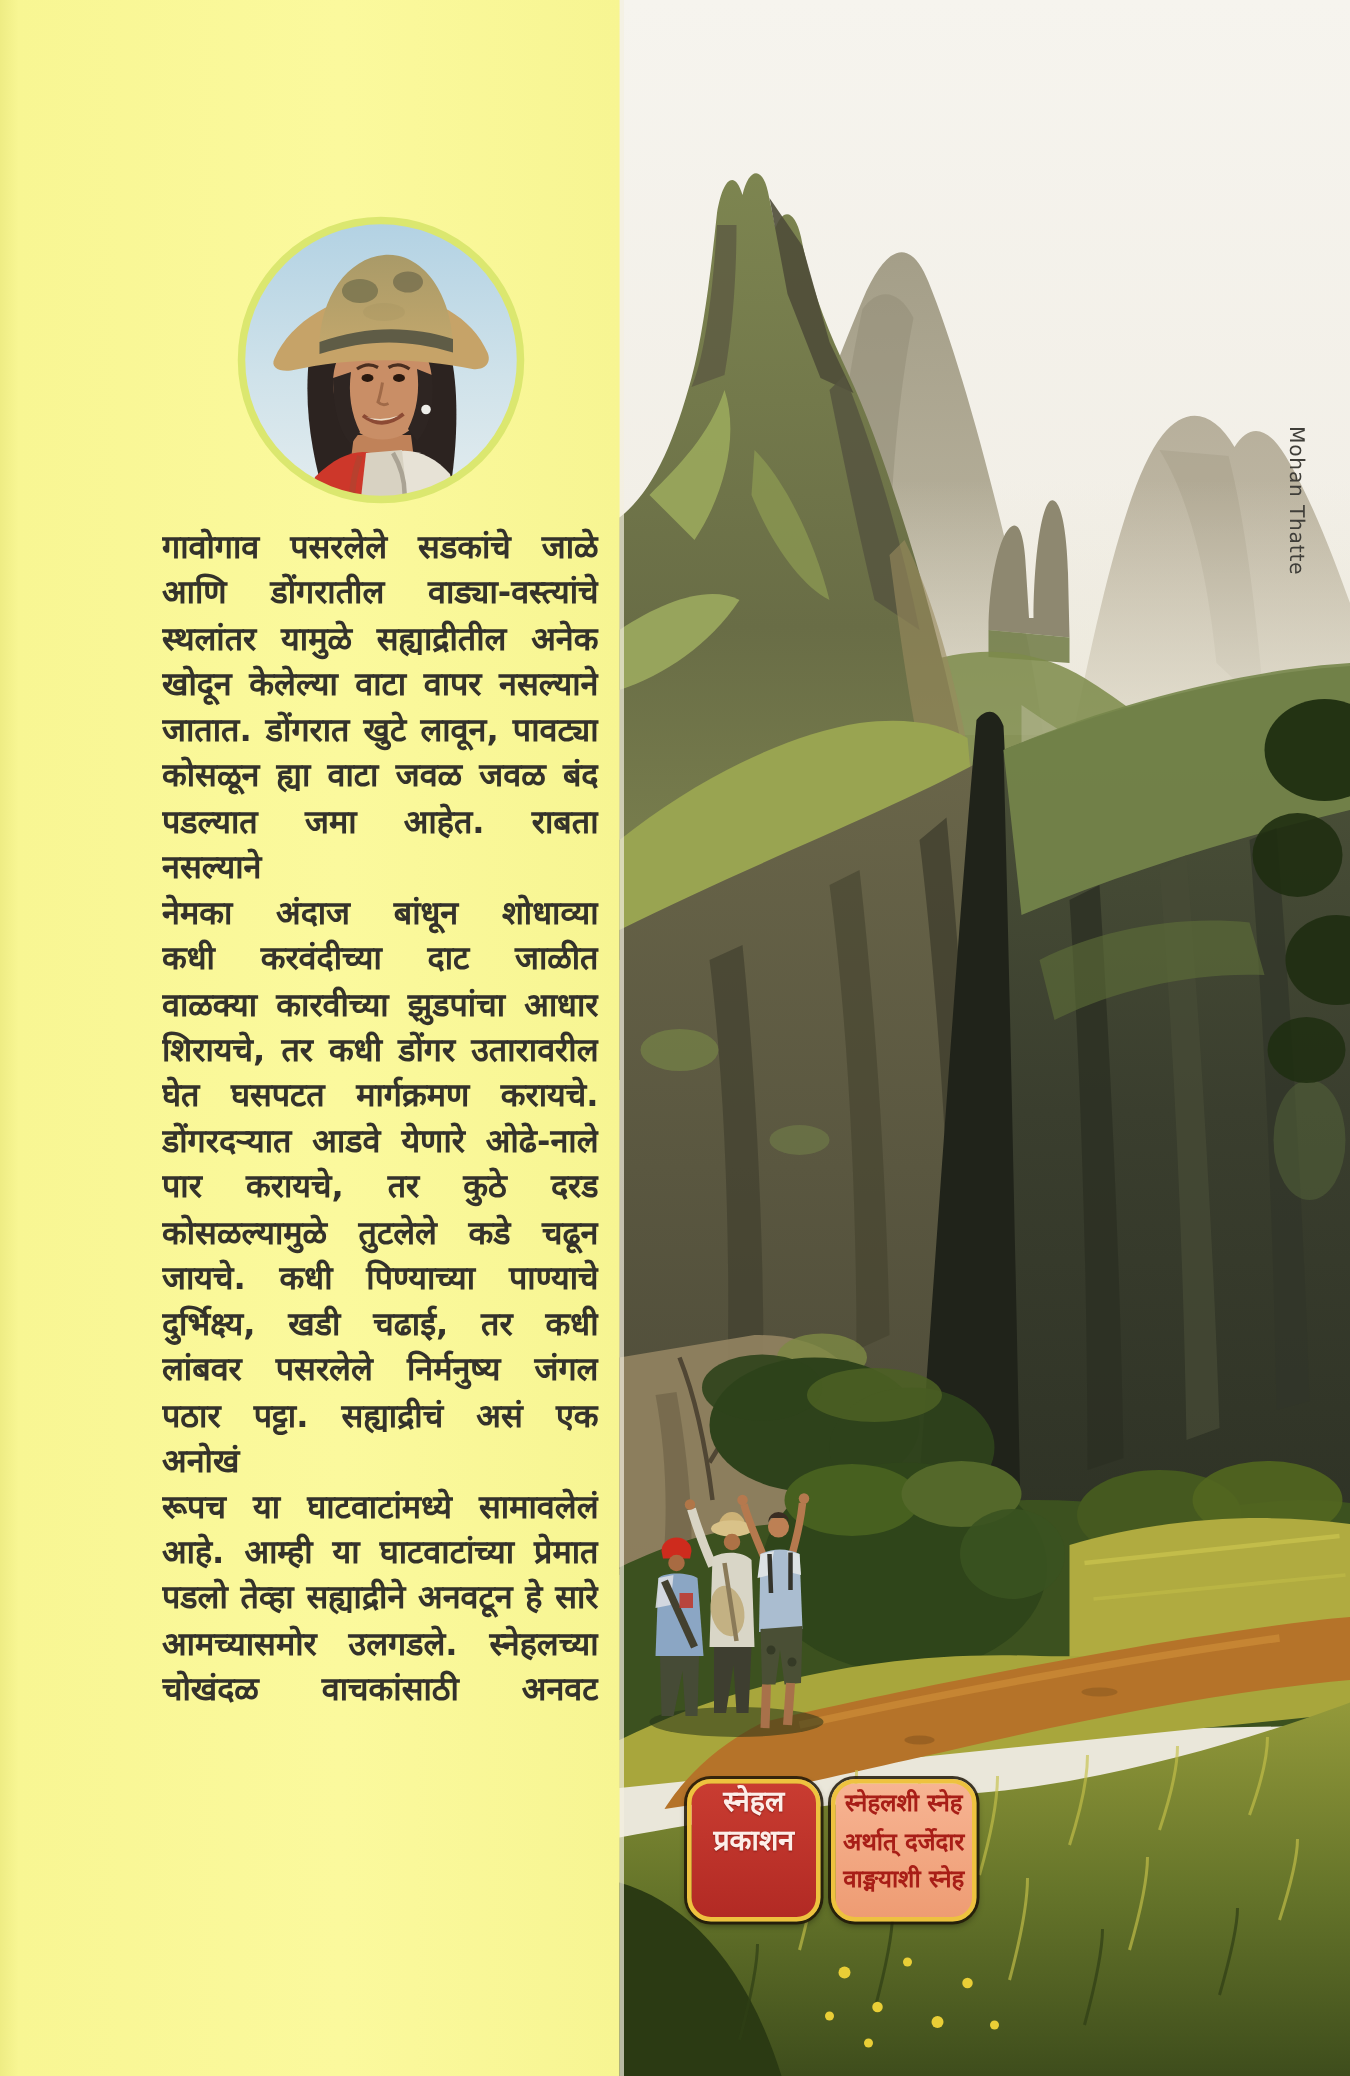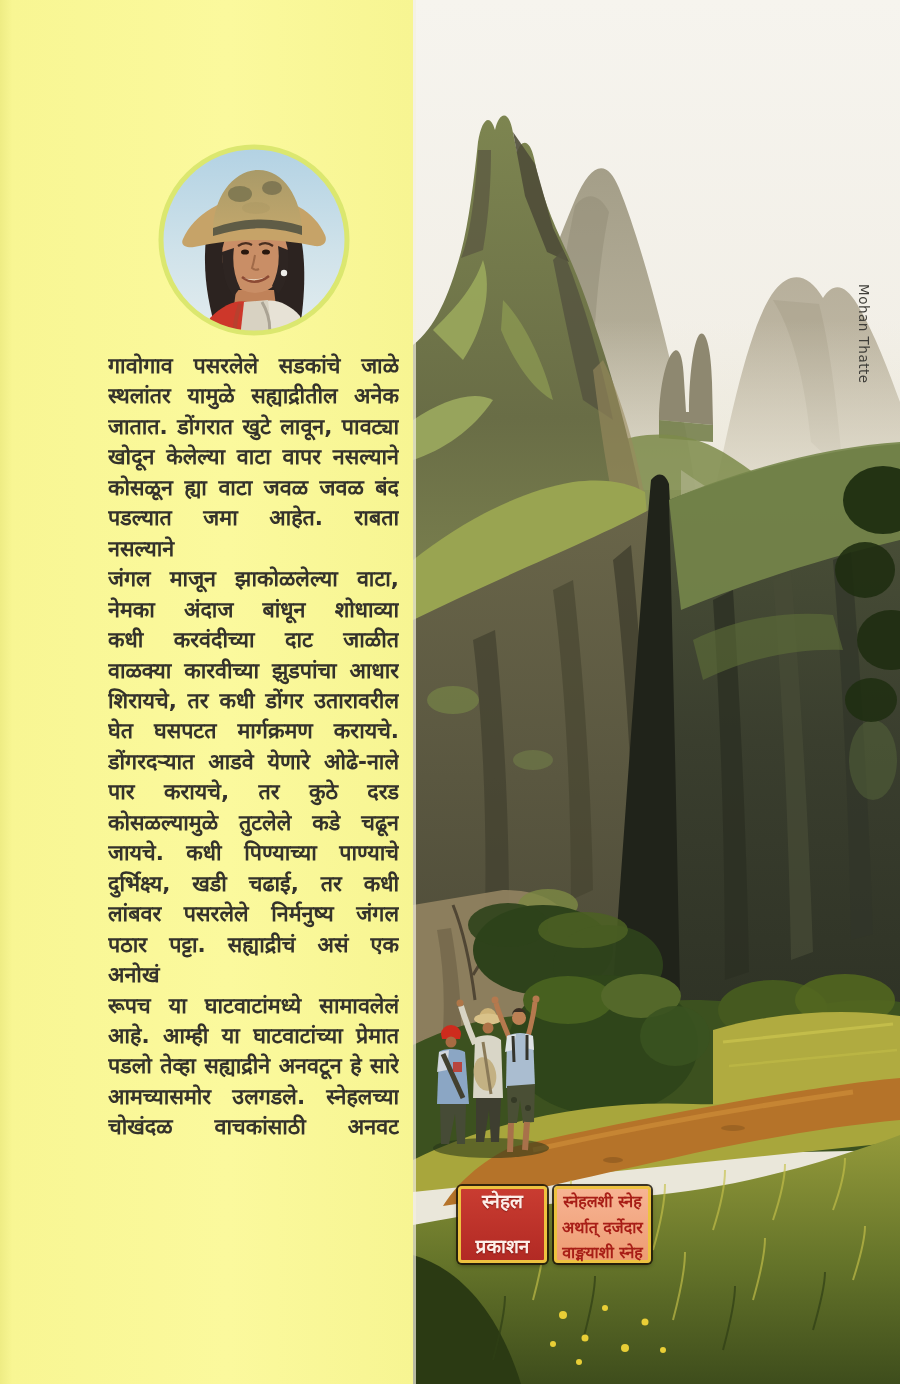--- a/index.html
+++ b/index.html
@@ -23,24 +23,24 @@
   
   .photo-panel{position:absolute;left:413px;top:0;width:487px;height:1384px;}
   .scene{position:absolute;left:0;top:0;width:487px;height:1384px;display:block;}
   .credit{
     position:absolute;left:443px;top:284px;height:130px;
     writing-mode:vertical-rl;font-size:13.5px;letter-spacing:.5px;color:#3f3e39;
     white-space:nowrap;
   }
   .badges{position:absolute;left:45px;top:1186px;display:flex;gap:7px;}
   .badge{
-    box-sizing:border-box;height:77px;border-radius:4px;
+    box-sizing:border-box;height:95px;border-radius:16px;
     border:3px solid #eec23f;
     box-shadow:0 0 0 2px rgba(32,24,8,.85),0 2px 5px rgba(0,0,0,.45);
-    display:flex;flex-direction:column;justify-content:space-between;text-align:center;
+    display:flex;flex-direction:column;justify-content:flex-start;text-align:center;
   }
   .badge-red{
     width:89px;background:linear-gradient(180deg,#c93c31,#b22a24);
     color:#fdeee8;font-weight:bold;font-size:19px;line-height:1.35;
     text-shadow:0 1px 1px rgba(80,0,0,.5);
   }
   .badge-salmon{
     width:97px;background:linear-gradient(180deg,#f7b493,#ee9c73);
     color:#a81e17;font-weight:bold;font-size:16px;line-height:1.6;
   }
@@ -100,26 +100,26 @@
           <ellipse cx="84" cy="52" rx="12" ry="8" fill="#77724e" opacity=".8"></ellipse>
           <ellipse cx="116" cy="46" rx="10" ry="7" fill="#6d684a" opacity=".7"></ellipse>
           <ellipse cx="100" cy="66" rx="14" ry="6" fill="#82795230" opacity=".6"></ellipse>
         </g>
         <circle cx="98" cy="98" r="93" fill="none" stroke="#dbe76f" stroke-width="5"></circle>
       </svg>
     </div>
 
     <div class="blurb">
         <div>गावोगाव पसरलेले सडकांचे जाळे</div>
+        <div>आणि डोंगरातील वाड्या-वस्त्यांचे</div>
         <div>स्थलांतर यामुळे सह्याद्रीतील अनेक</div>
+        <div>खोदून केलेल्या वाटा वापर नसल्याने</div>
         <div>जातात. डोंगरात खुटे लावून, पावट्या</div>
-        <div>खोदून केलेल्या वाटा वापर नसल्याने</div>
         <div>कोसळून ह्या वाटा जवळ जवळ बंद</div>
         <div>पडल्यात जमा आहेत. राबता नसल्याने</div>
-        <div>जंगल माजून झाकोळलेल्या वाटा,</div>
         <div>नेमका अंदाज बांधून शोधाव्या</div>
         <div>कधी करवंदीच्या दाट जाळीत</div>
         <div>वाळक्या कारवीच्या झुडपांचा आधार</div>
         <div>शिरायचे, तर कधी डोंगर उतारावरील</div>
         <div>घेत घसपटत मार्गक्रमण करायचे.</div>
         <div>डोंगरदऱ्यात आडवे येणारे ओढे-नाले</div>
         <div>पार करायचे, तर कुठे दरड</div>
         <div>कोसळल्यामुळे तुटलेले कडे चढून</div>
         <div>जायचे. कधी पिण्याच्या पाण्याचे</div>
         <div>दुर्भिक्ष्य, खडी चढाई, तर कधी</div>

